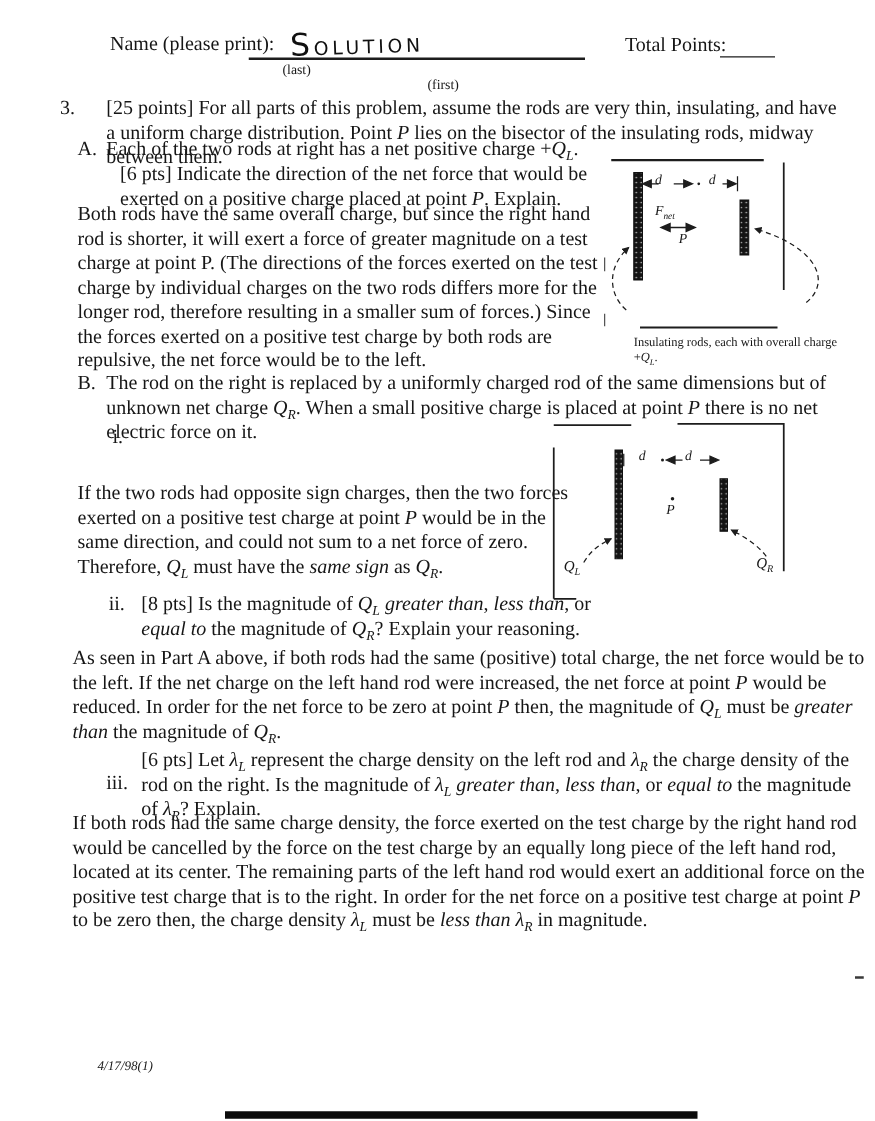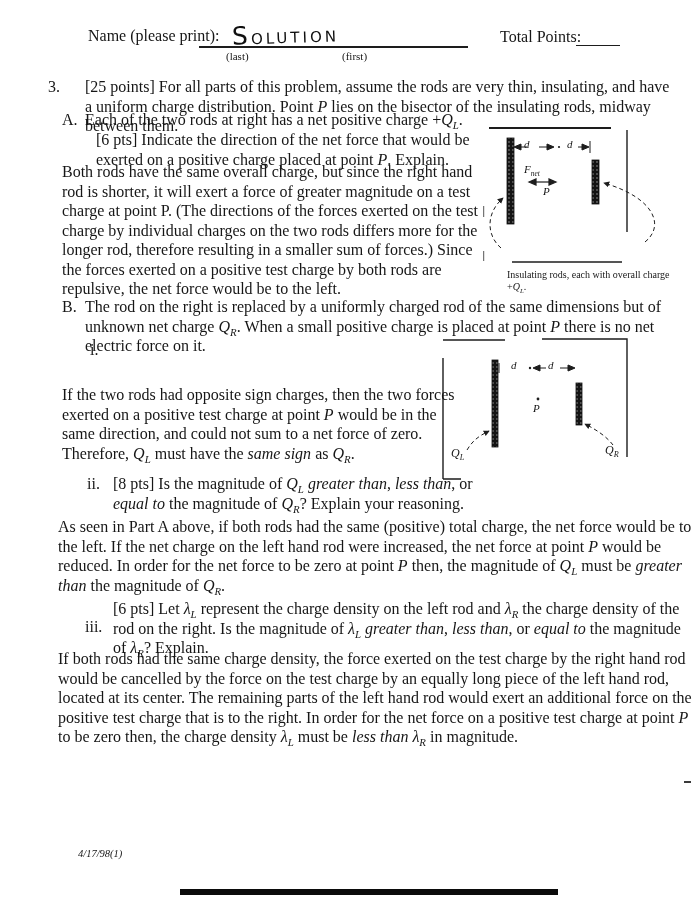--- a/index.html
+++ b/index.html
@@ -25,21 +25,21 @@
 <body>
 
 <div class="page">
 
   <div class="abs txt" style="left:88px;top:26px;">Name (please print):</div>
   <div class="abs" style="left:232px;top:20px;">
     <span class="handwriting">SOLUTION</span>
   </div>
   <div class="abs uline" style="left:199px;top:24px;width:269px;height:22px;"></div>
   <div class="abs small" style="left:226px;top:50px;">(last)</div>
-  <div class="abs small" style="left:342px;top:50px;">(first)</div>
+  <div class="abs small" style="left:342px;top:62px;">(first)</div>
   <div class="abs txt" style="left:500px;top:27px;">Total Points:</div>
   <div class="abs uline-thin" style="left:576px;top:28px;width:44px;height:17px;"></div>
 
   <div class="abs txt" style="left:48px;top:77px;">3.</div>
   <div class="abs txt" style="left:85px;top:77px;width:588px;">[25 points] For all parts of this problem, assume the rods are very thin, insulating, and have a uniform charge distribution.  Point <i>P</i> lies on the bisector of the insulating rods, midway between them.</div>
 
   <div class="abs txt" style="left:62px;top:110px;">A.</div>
   <div class="abs txt" style="left:85px;top:110px;width:400px;">Each of the two rods at right has a net positive charge  +<i>Q</i><sub>L</sub>.</div>
   <div class="abs txt" style="left:96px;top:130px;width:384px;">[6 pts]  Indicate the direction of the net force that would be exerted on a positive charge placed at point <i>P</i>.  Explain.</div>
   <div class="abs txt" style="left:62px;top:162px;width:428px;">Both rods have the same overall charge, but since the right hand rod is shorter, it will exert a force of greater magnitude on a test charge at point P.  (The directions of the forces exerted on the test charge by individual charges on the two rods differs more for  the longer rod, therefore resulting in a smaller sum of forces.)  Since the forces exerted on a positive test charge by both rods are repulsive, the net force would be to the left.</div>

